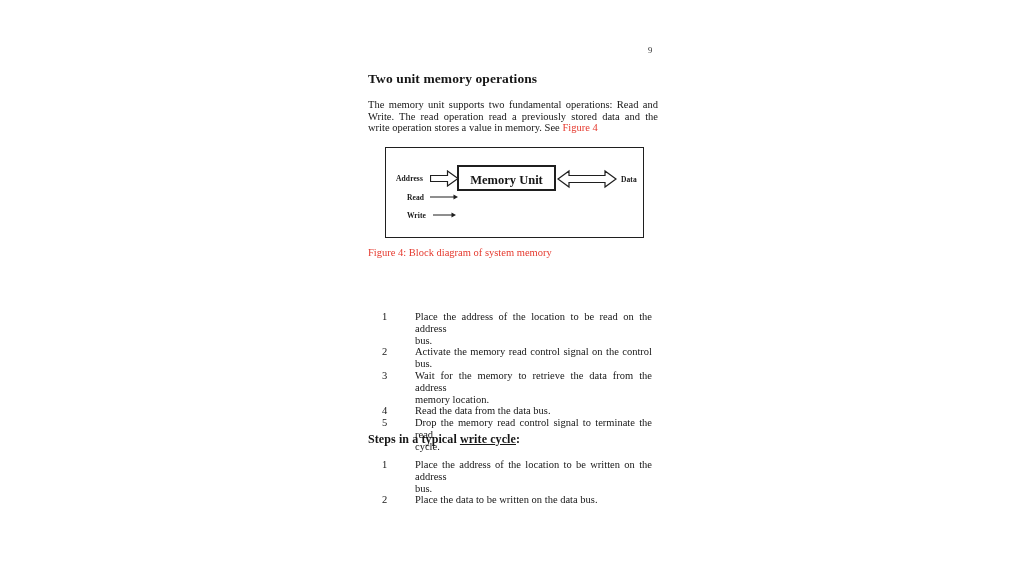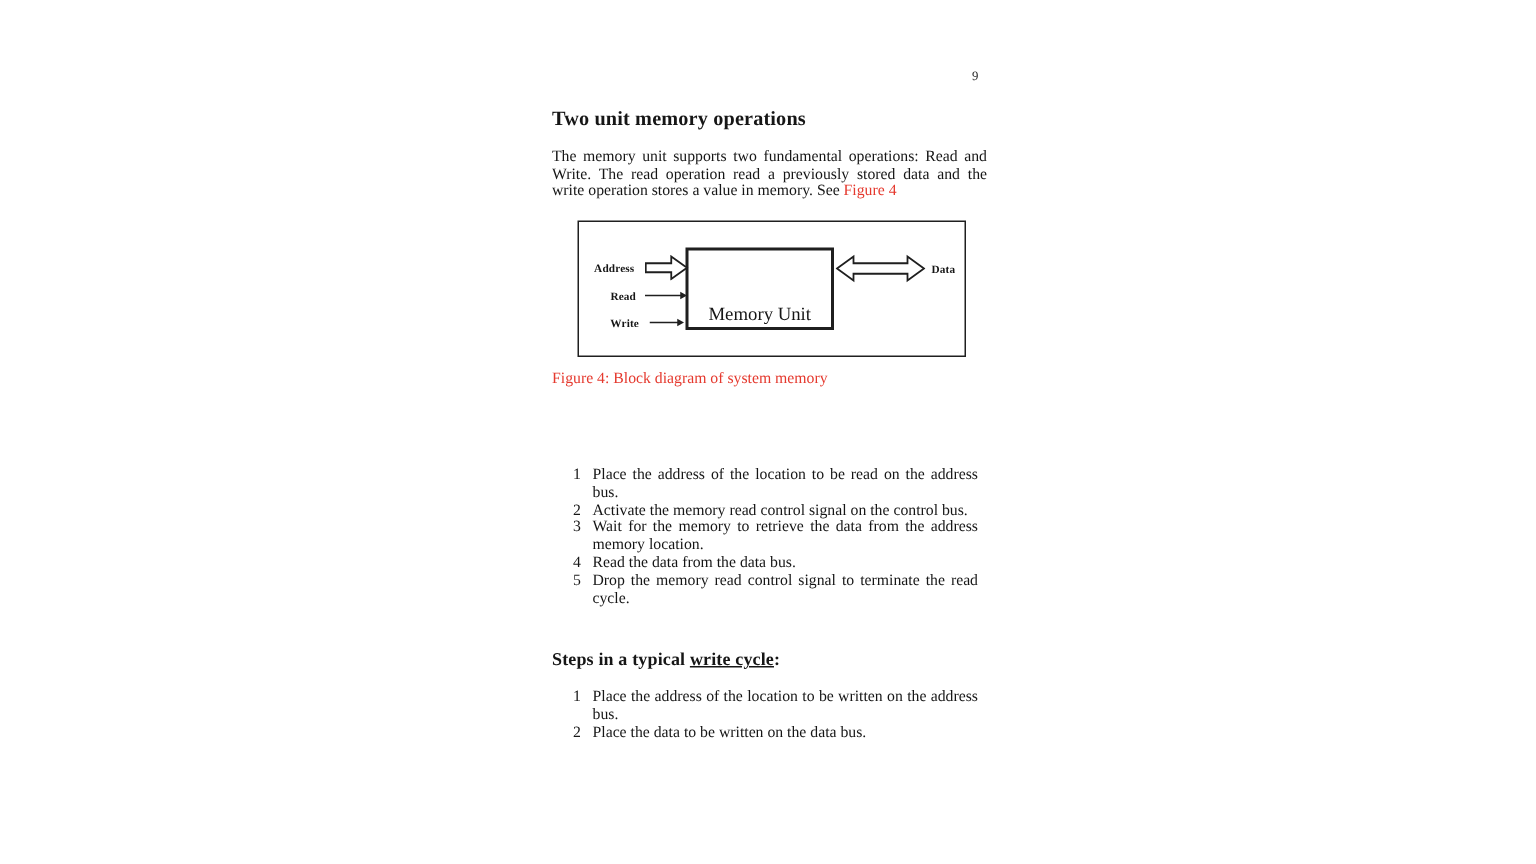--- a/index.html
+++ b/index.html
@@ -31,25 +31,25 @@
   .fig-ref { color: #e5392e; }
 
   
   .figure-frame {
     left: 385px; top: 147px; width: 259px; height: 91px;
     border: 1.5px solid #1f1f1f; background: #ffffff;
     box-sizing: border-box;
   }
   .figure-frame .abs { position: absolute; }
   .memory-box {
-    left: 71px; top: 17px; width: 99px; height: 55px;
+    left: 71px; top: 17px; width: 99px; height: 26px;
     border: 2px solid #1f1f1f; background: #ffffff;
     box-sizing: border-box;
     display: flex; align-items: flex-end; justify-content: center;
-    font-size: 12.5px; font-weight: normal; padding-bottom: 1px;
+    font-size: 12.5px; font-weight: bold; padding-bottom: 1px;
   }
   .sig-label {
     font-size: 7.5px; font-weight: bold; text-align: right;
     letter-spacing: 0.1px; line-height: 9px;
   }
   .lbl-address { left: 4px;  top: 26px; width: 39px; text-align: center; }
   .lbl-read    { left: 16px; top: 45px; width: 27px; text-align: center; }
   .lbl-write   { left: 12px; top: 63px; width: 28px; }
   .lbl-data    { left: 235px; top: 27px; width: 22px; text-align: left; }
   .addr-arrow  { left: 44px;  top: 22px; }
@@ -68,21 +68,21 @@
   }
   .heading-read  { left: 368px; top: 284px; width: 300px; }
   .heading-write { left: 368px; top: 432px; width: 300px; }
   .u { text-decoration: underline; text-underline-offset: 1px; }
 
   .steps-list { left: 382px; width: 270px; font-size: 10.5px; line-height: 11.8px; }
   .list-read  { top: 311px; }
   .list-write { top: 459px; }
   .li { display: flex; }
   .li .num { width: 13px; flex: 0 0 13px; }
-  .li .li-text { flex: 1; text-align: justify; }
+  .li .li-text { flex: 1; text-align: justify; margin-left: 20px; }
 </style>
 </head>
 <body>
 
 <div class="page">
 
   <div class="abs page-number">9</div>
 
   <div class="abs doc-title">Two unit memory operations</div>
 

